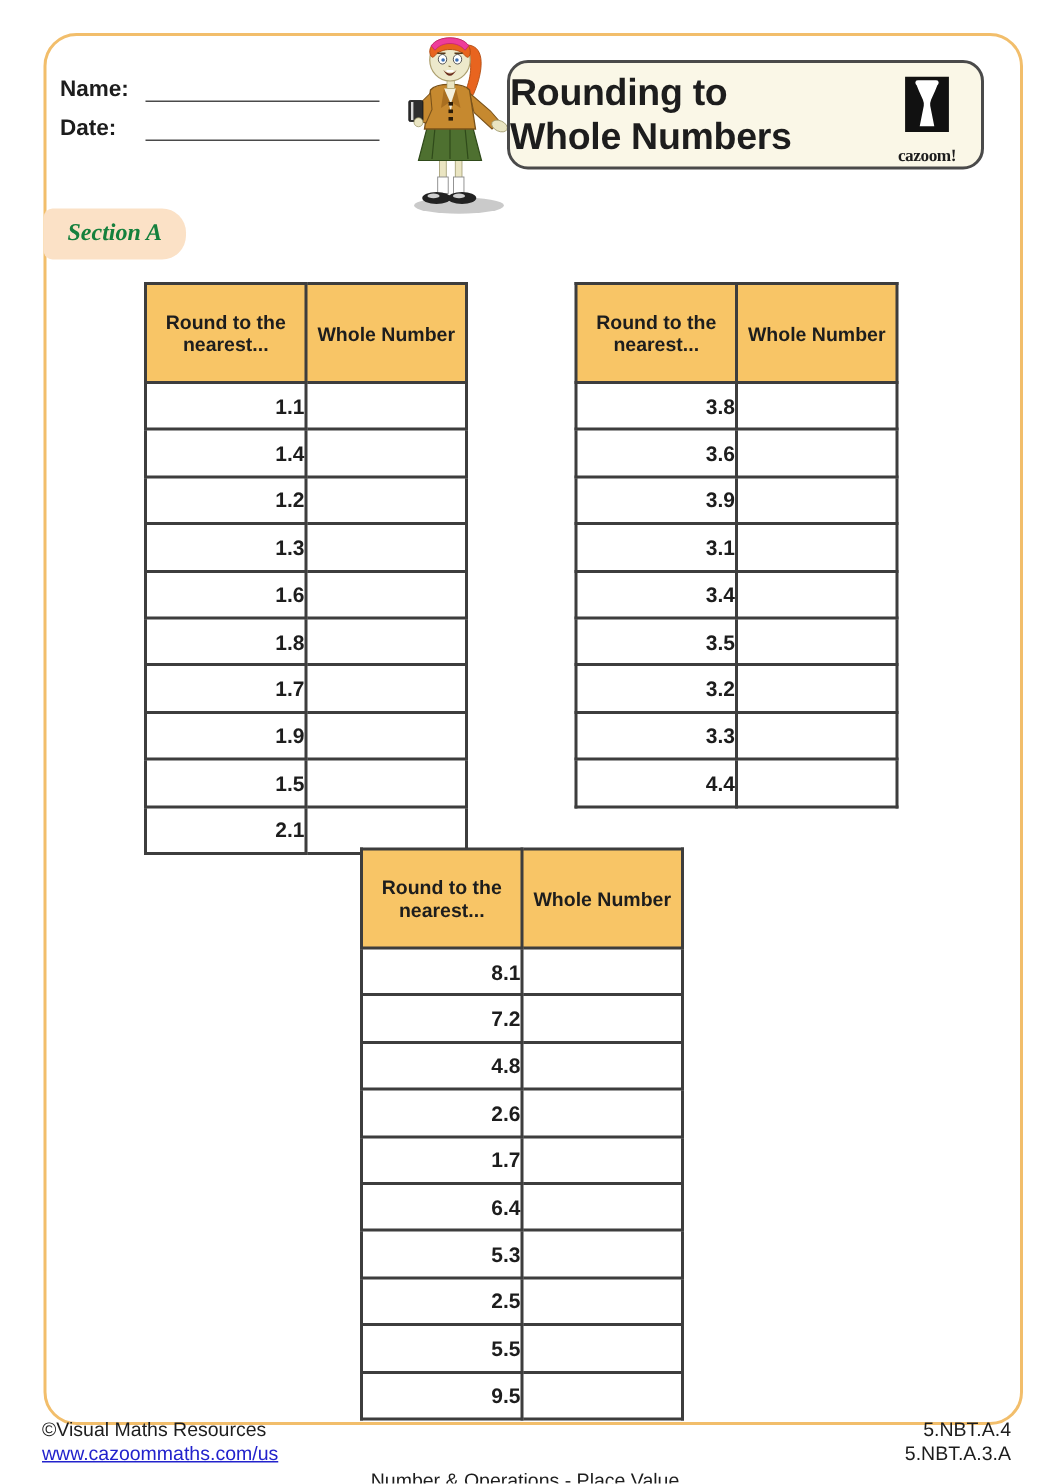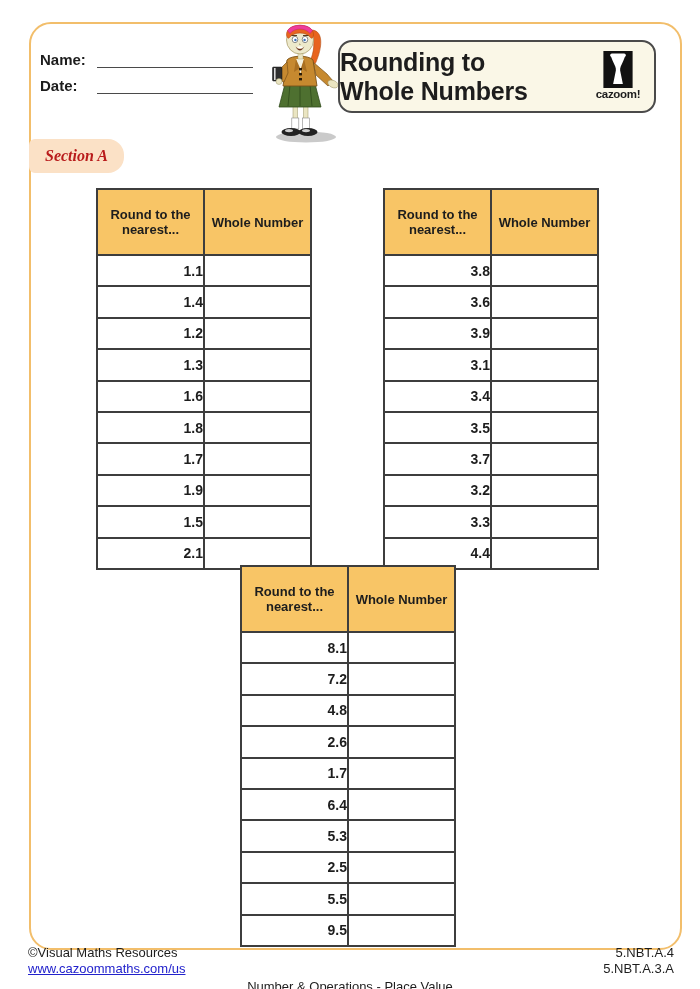--- a/index.html
+++ b/index.html
@@ -25,27 +25,27 @@
   .fill-line{position:absolute;width:156px;border-bottom:1.4px solid #4a4a4a;height:0;}
   .char-wrap{position:absolute;left:256px;top:18px;width:92px;height:128px;}
   .title-box{
     position:absolute;left:338px;top:40px;width:318px;height:73px;
     background:var(--title-box-fill);border:2.5px solid #4a4a4a;border-radius:14px;
     display:flex;align-items:center;box-sizing:border-box;
   }
   .title-text{font-weight:bold;font-size:25px;line-height:29px;letter-spacing:-0.2px;}
   .logo{position:absolute;right:8px;top:9px;width:56px;text-align:center;}
   .logo-square{width:30px;height:37px;margin:0 auto;display:block;}
-  .logo-text{font-family:Liberation Sans, sans-serif;font-weight:bold;font-size:11.5px;margin-top:0;letter-spacing:-0.3px;}
+  .logo-text{font-family:Liberation Serif, serif;font-weight:bold;font-size:11.5px;margin-top:10px;letter-spacing:-0.3px;}
   .section-tab{
     position:absolute;left:29px;top:139px;width:95px;height:34px;
     background:var(--section-fill);border-radius:6px 16px 16px 6px;
     display:flex;align-items:center;justify-content:center;
     font-family:"Liberation Serif", serif;font-style:italic;font-weight:bold;
-    font-size:16px;color:#b91c1c;
+    font-size:16px;color:#15803d;
   }
   .wtable{position:absolute;width:216px;border-collapse:collapse;table-layout:fixed;}
   .wtable th{
     background:var(--table-header-fill);border:2px solid var(--table-border);
     font-size:13px;line-height:15px;font-weight:bold;height:32px;padding:16px 2px;color:var(--ink);
   }
   .wtable td{border:2px solid var(--table-border);height:29.4px;padding:0;}
   .val-cell{font-weight:bold;font-size:14px;text-align:right;color:var(--ink);background:#fff;}
   .ans-cell{background:#fff;}
   .t1{left:96px;top:188px;}
@@ -211,24 +211,20 @@
       </tr>
       <tr>
         <td class="val-cell">3.4</td>
         <td class="ans-cell"></td>
       </tr>
       <tr>
         <td class="val-cell">3.5</td>
         <td class="ans-cell"></td>
       </tr>
       <tr>
-        <td class="val-cell">3.7</td>
-        <td class="ans-cell"></td>
-      </tr>
-      <tr>
         <td class="val-cell">3.2</td>
         <td class="ans-cell"></td>
       </tr>
       <tr>
         <td class="val-cell">3.3</td>
         <td class="ans-cell"></td>
       </tr>
       <tr>
         <td class="val-cell">4.4</td>
         <td class="ans-cell"></td>

